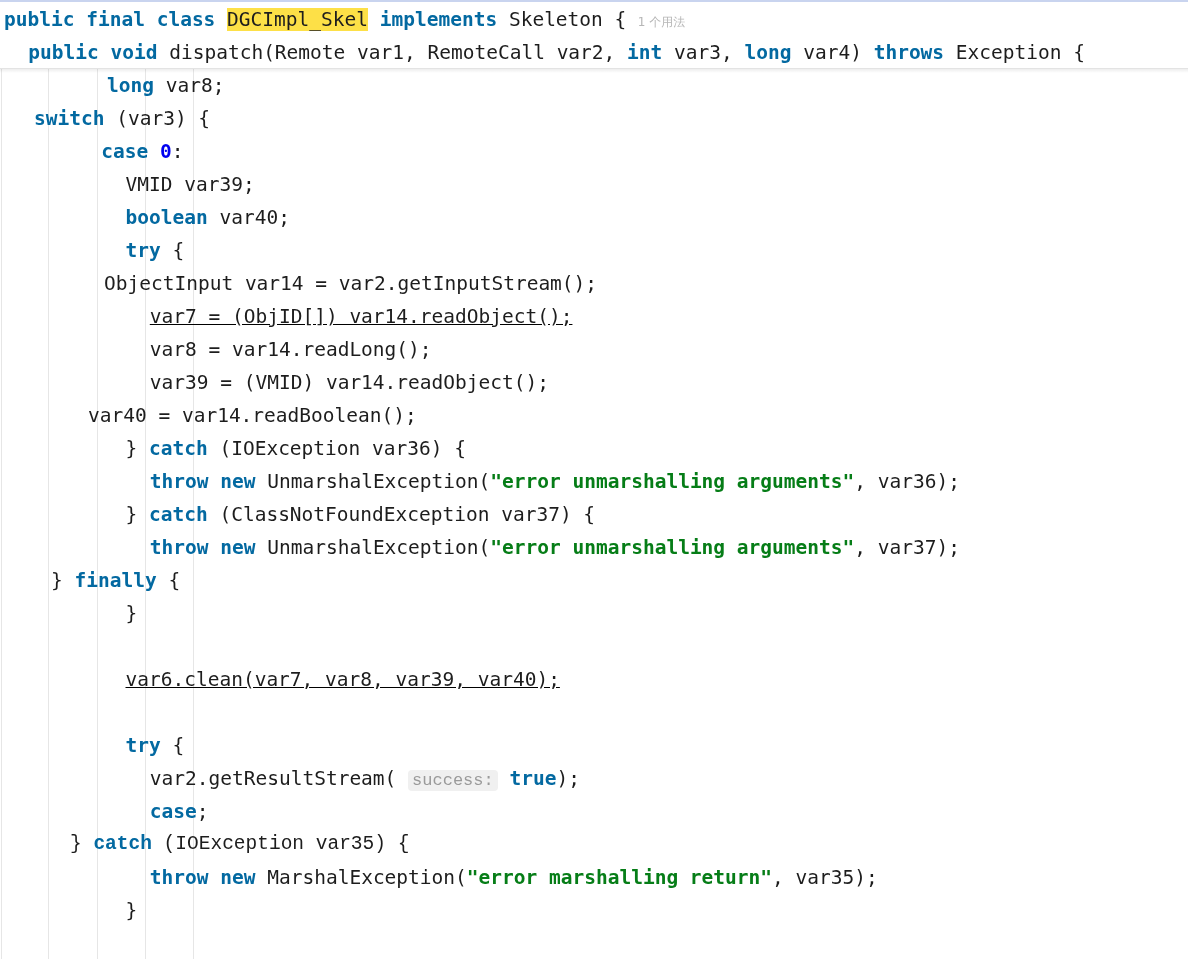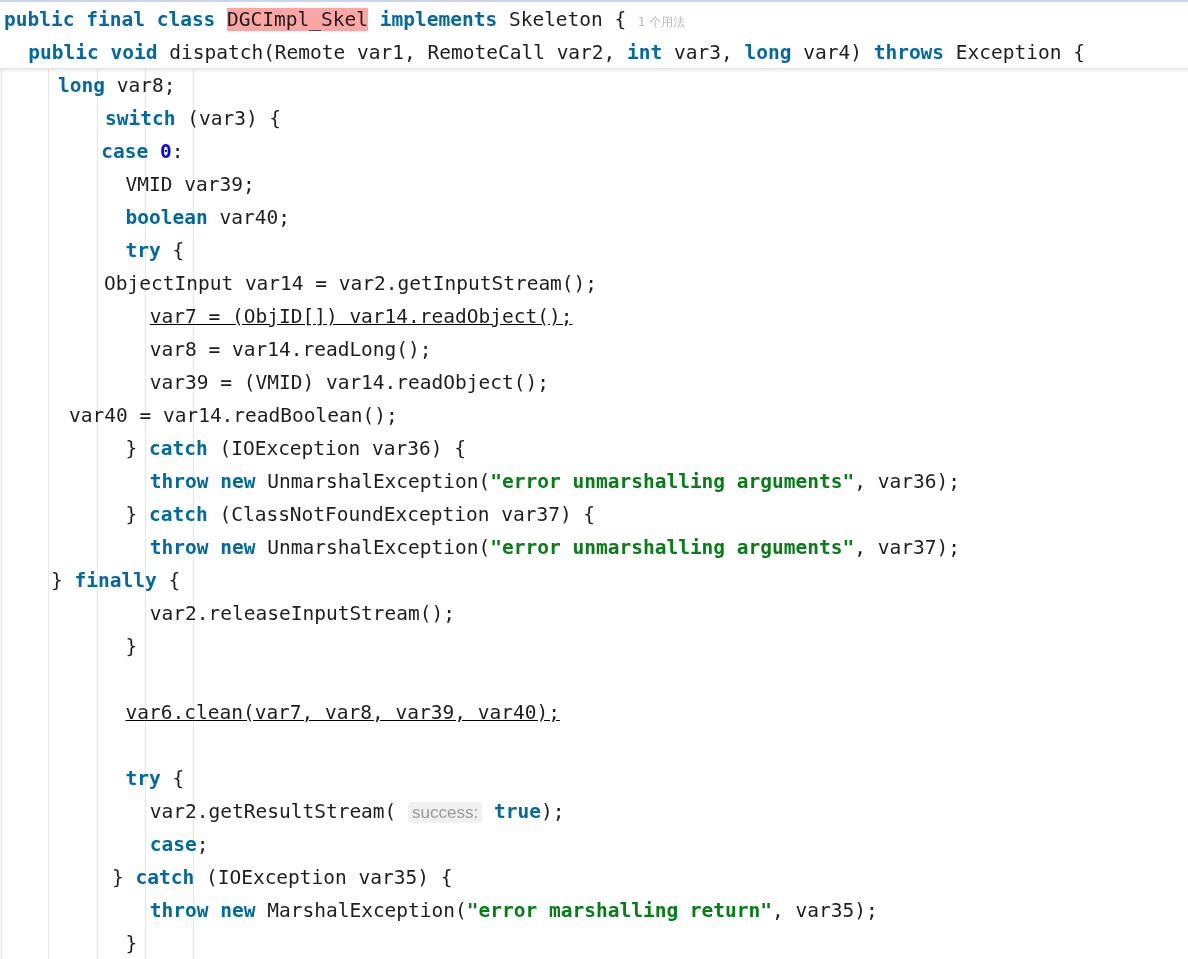--- a/index.html
+++ b/index.html
@@ -94,75 +94,74 @@
     font-size: 19.5px;
     position: relative;
   }
 
   
   .kw      { color: #0369a1; font-weight: bold; }
   .plain   { color: #1d1d1d; }
   .str     { color: #067d17; font-weight: bold; }
   .num     { color: #0000f0; font-weight: bold; }
   .punct   { color: #1d1d1d; }
-  .hl      { background: #fca5a5; }
+  .hl      { background: #fde047; }
   .usage   {
     color: #b6b6b6;
     font-family: "DejaVu Sans", "Liberation Sans", sans-serif;
     font-size: 12px;
     font-weight: normal;
   }
   .inlay {
     background: #f0f0f0;
     color: #9a9a9a;
     border-radius: 4px;
     font-size: 17px;
     padding: 1px 4px;
-    font-family: Liberation Sans, sans-serif;
+    font-family: Liberation Mono, monospace;
   }
 </style>
 </head>
 <body>
 
 <div id="editor">
 
   <div class="guides" id="guides">
       <div class="guide" style="left: 1px;"></div>
       <div class="guide" style="left: 48px;"></div>
       <div class="guide" style="left: 97px;"></div>
       <div class="guide" style="left: 145px;"></div>
       <div class="guide" style="left: 193px;"></div>
     </div>
 
   <div id="code">
-      <div class="line" style="padding-left: 58px;"><span class="kw">long</span><span class="plain"> var8;</span></div>
-      <div class="line" style="padding-left: 105px;"><span class="kw">switch</span><span class="plain"> (var3) {</span></div>
+      <div class="line" style="padding-left: 107px;"><span class="kw">long</span><span class="plain"> var8;</span></div>
+      <div class="line" style="padding-left: 34px;"><span class="kw">switch</span><span class="plain"> (var3) {</span></div>
       <div class="line" style="padding-left: 101.2px;"><span class="kw">case</span><span class="plain"> </span><span class="num">0</span><span class="plain">:</span></div>
       <div class="line" style="padding-left: 125.5px;"><span class="plain">VMID var39;</span></div>
       <div class="line" style="padding-left: 125.5px;"><span class="kw">boolean</span><span class="plain"> var40;</span></div>
       <div class="line" style="padding-left: 125.5px;"><span class="kw">try</span><span class="plain"> {</span></div>
       <div class="line" style="padding-left: 104px;"><span class="plain">ObjectInput var14 = var2.getInputStream();</span></div>
       <div class="line" style="padding-left: 149.8px; text-decoration: underline;"><span class="plain">var7 = (ObjID[]) var14.readObject();</span></div>
       <div class="line" style="padding-left: 149.8px;"><span class="plain">var8 = var14.readLong();</span></div>
       <div class="line" style="padding-left: 149.8px;"><span class="plain">var39 = (VMID) var14.readObject();</span></div>
-      <div class="line" style="padding-left: 69px;"><span class="plain">var40 = var14.readBoolean();</span></div>
+      <div class="line" style="padding-left: 88px;"><span class="plain">var40 = var14.readBoolean();</span></div>
       <div class="line" style="padding-left: 125.5px;"><span class="plain">} </span><span class="kw">catch</span><span class="plain"> (IOException var36) {</span></div>
       <div class="line" style="padding-left: 149.8px;"><span class="kw">throw</span><span class="plain"> </span><span class="kw">new</span><span class="plain"> UnmarshalException(</span><span class="str">"error unmarshalling arguments"</span><span class="plain">, var36);</span></div>
       <div class="line" style="padding-left: 125.5px;"><span class="plain">} </span><span class="kw">catch</span><span class="plain"> (ClassNotFoundException var37) {</span></div>
       <div class="line" style="padding-left: 149.8px;"><span class="kw">throw</span><span class="plain"> </span><span class="kw">new</span><span class="plain"> UnmarshalException(</span><span class="str">"error unmarshalling arguments"</span><span class="plain">, var37);</span></div>
       <div class="line" style="padding-left: 51px;"><span class="plain">} </span><span class="kw">finally</span><span class="plain"> {</span></div>
-      <div class="line" style="padding-left: 149.8px;"><span class="plain">var2.releaseInputStream();</span></div>
       <div class="line" style="padding-left: 125.5px;"><span class="plain">}</span></div>
       <div class="line" style="padding-left: 4px;">&nbsp;</div>
       <div class="line" style="padding-left: 125.5px; text-decoration: underline;"><span class="plain">var6.clean(var7, var8, var39, var40);</span></div>
       <div class="line" style="padding-left: 4px;">&nbsp;</div>
       <div class="line" style="padding-left: 125.5px;"><span class="kw">try</span><span class="plain"> {</span></div>
       <div class="line" style="padding-left: 149.8px;"><span class="plain">var2.getResultStream(</span><span class="plain"> </span><span class="inlay">success:</span><span class="plain"> </span><span class="kw">true</span><span class="plain">);</span></div>
       <div class="line" style="padding-left: 149.8px;"><span class="kw">case</span><span class="plain">;</span></div>
-      <div class="line" style="padding-left: 112px;"><span class="plain">} </span><span class="kw">catch</span><span class="plain"> (IOException var35) {</span></div>
+      <div class="line" style="padding-left: 70px; font-family: Liberation Mono, monospace;"><span class="plain">} </span><span class="kw">catch</span><span class="plain"> (IOException var35) {</span></div>
       <div class="line" style="padding-left: 149.8px;"><span class="kw">throw</span><span class="plain"> </span><span class="kw">new</span><span class="plain"> MarshalException(</span><span class="str">"error marshalling return"</span><span class="plain">, var35);</span></div>
       <div class="line" style="padding-left: 125.5px;"><span class="plain">}</span></div>
     </div>
 
   <div id="sticky">
       <div class="sline" style="top: 1px; padding-left: 4px;"><span class="kw">public</span><span class="plain"> </span><span class="kw">final</span><span class="plain"> </span><span class="kw">class</span><span class="plain"> </span><span class="plain hl">DGCImpl_Skel</span><span class="plain"> </span><span class="kw">implements</span><span class="plain"> </span><span class="plain">Skeleton</span><span class="punct"> {</span><span class="usage">   1 个用法</span></div>
       <div class="sline" style="top: 34px; padding-left: 28.3px;"><span class="kw">public</span><span class="plain"> </span><span class="kw">void</span><span class="plain"> dispatch(Remote var1, RemoteCall var2, </span><span class="kw">int</span><span class="plain"> var3, </span><span class="kw">long</span><span class="plain"> var4) </span><span class="kw">throws</span><span class="plain"> Exception {</span></div>
     </div>
   <div id="sticky-rule"></div>
   <div id="sticky-shadow"></div>

